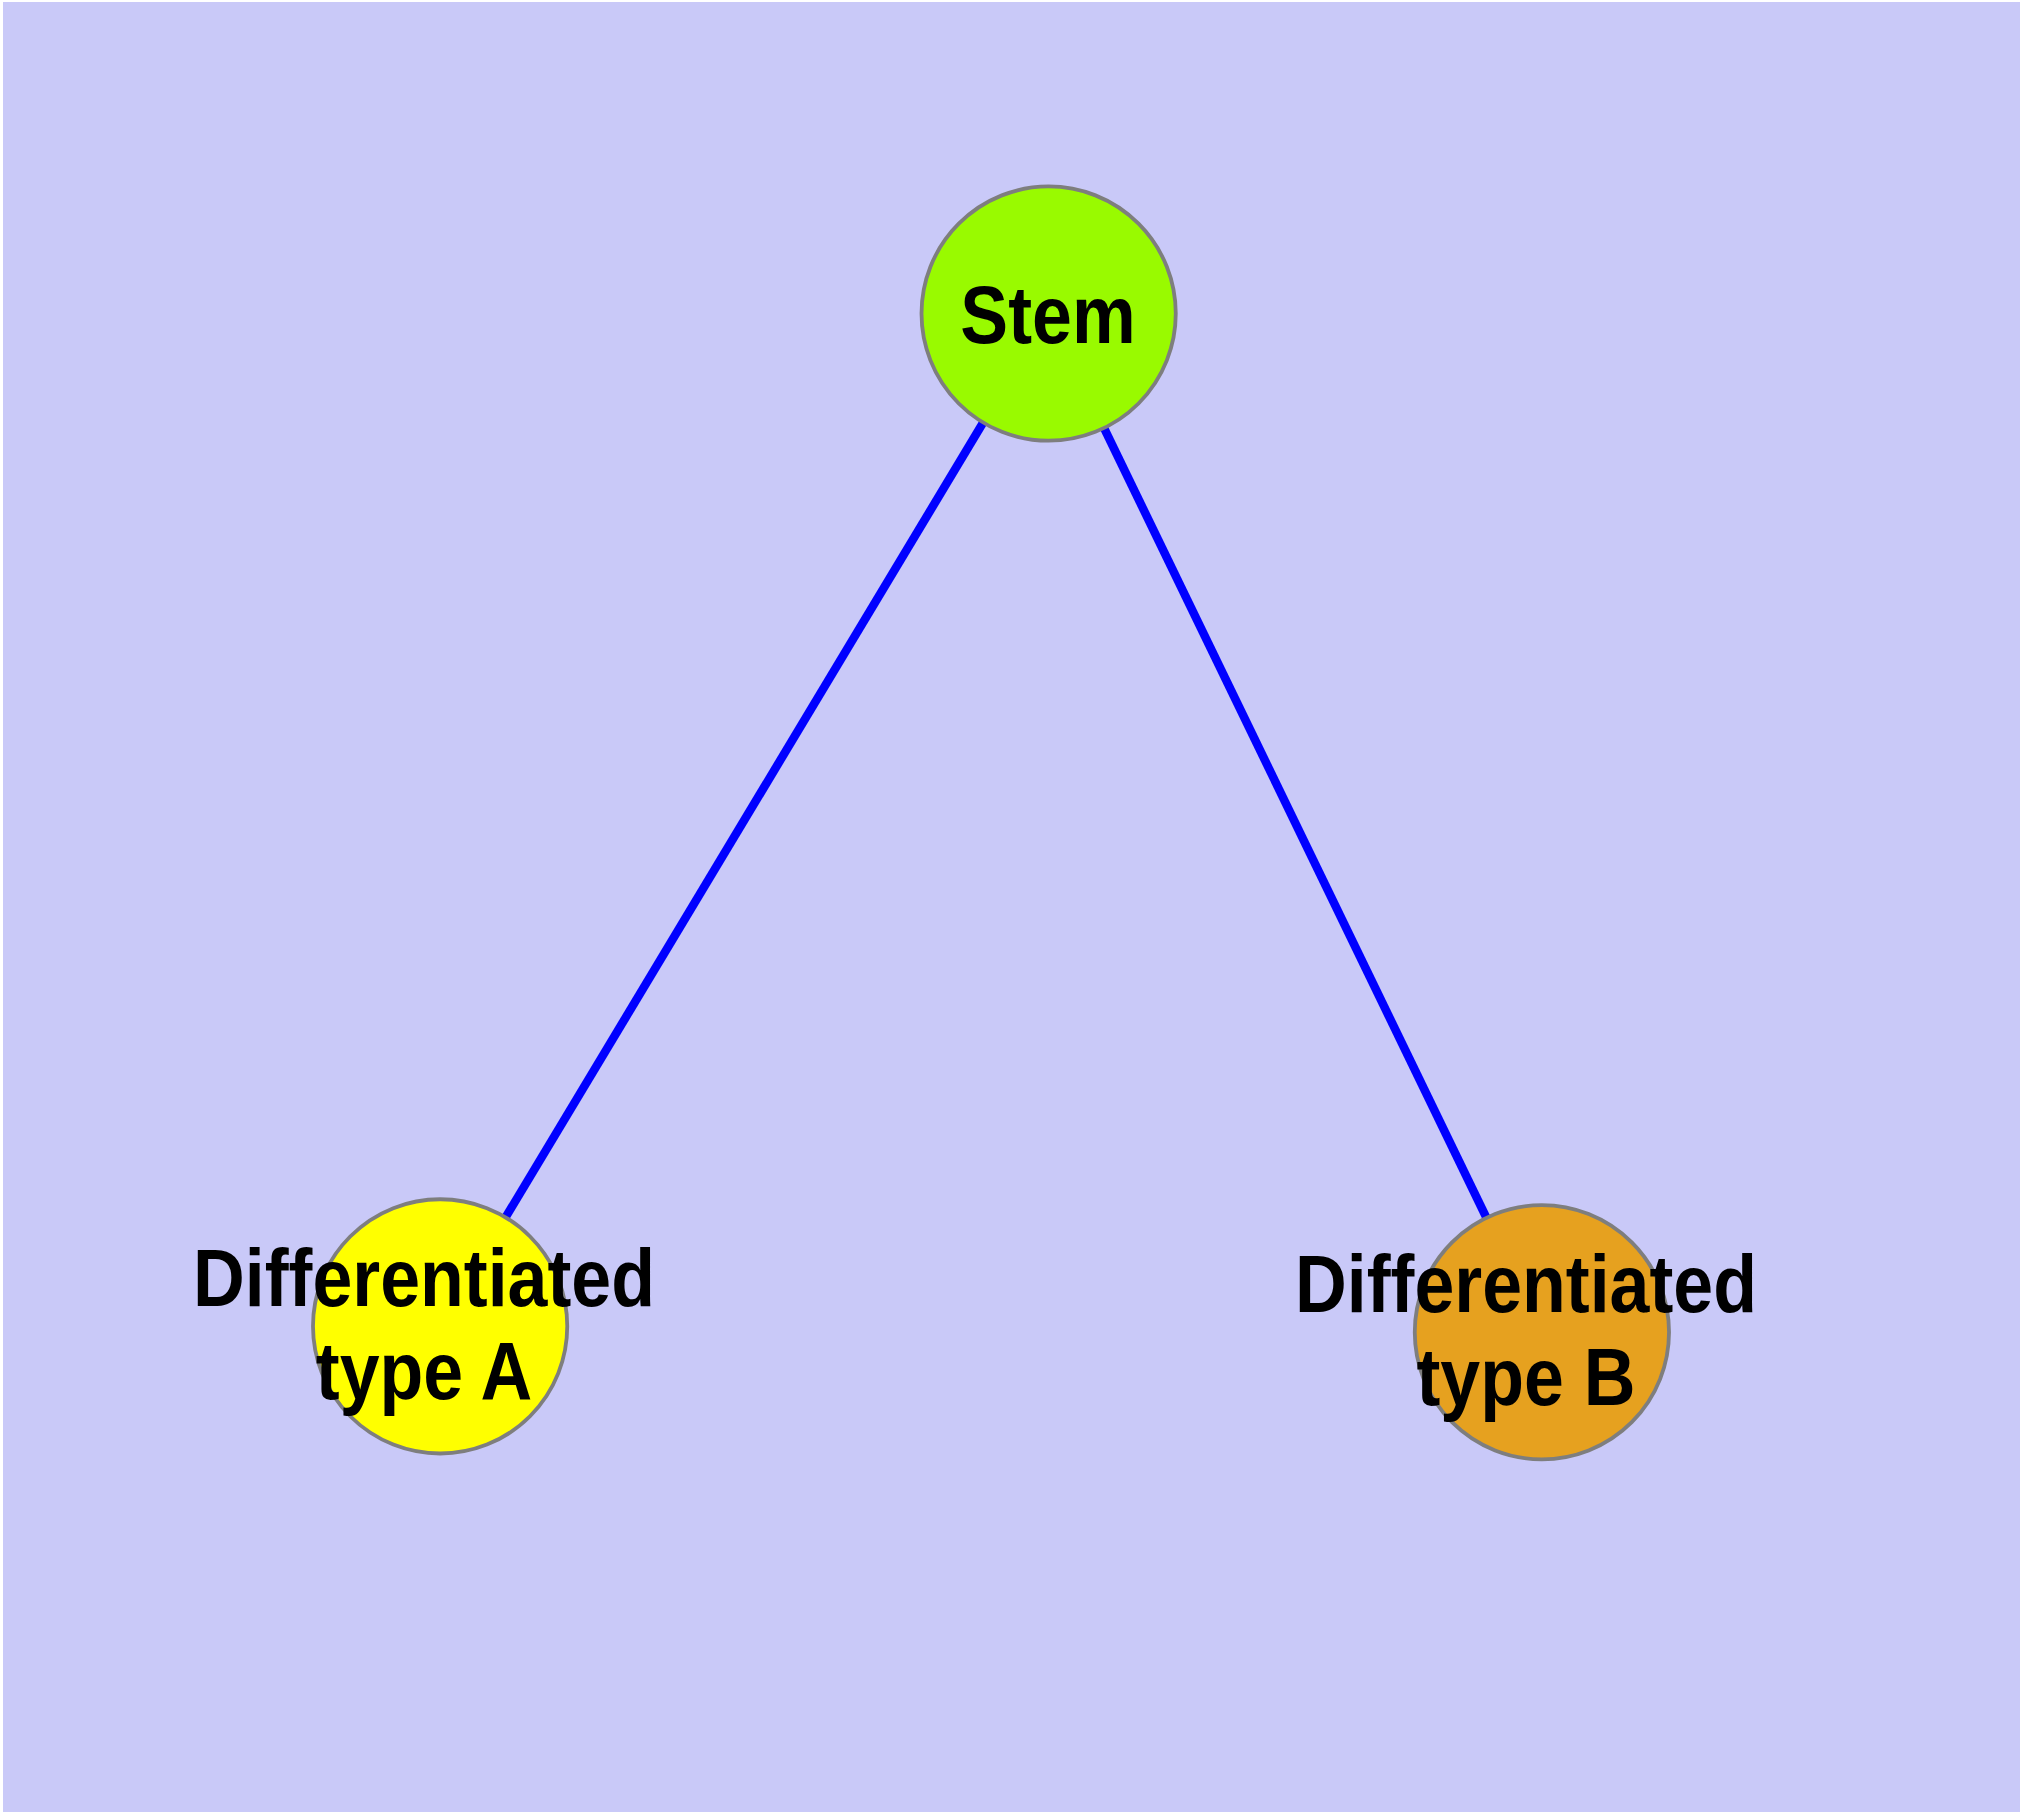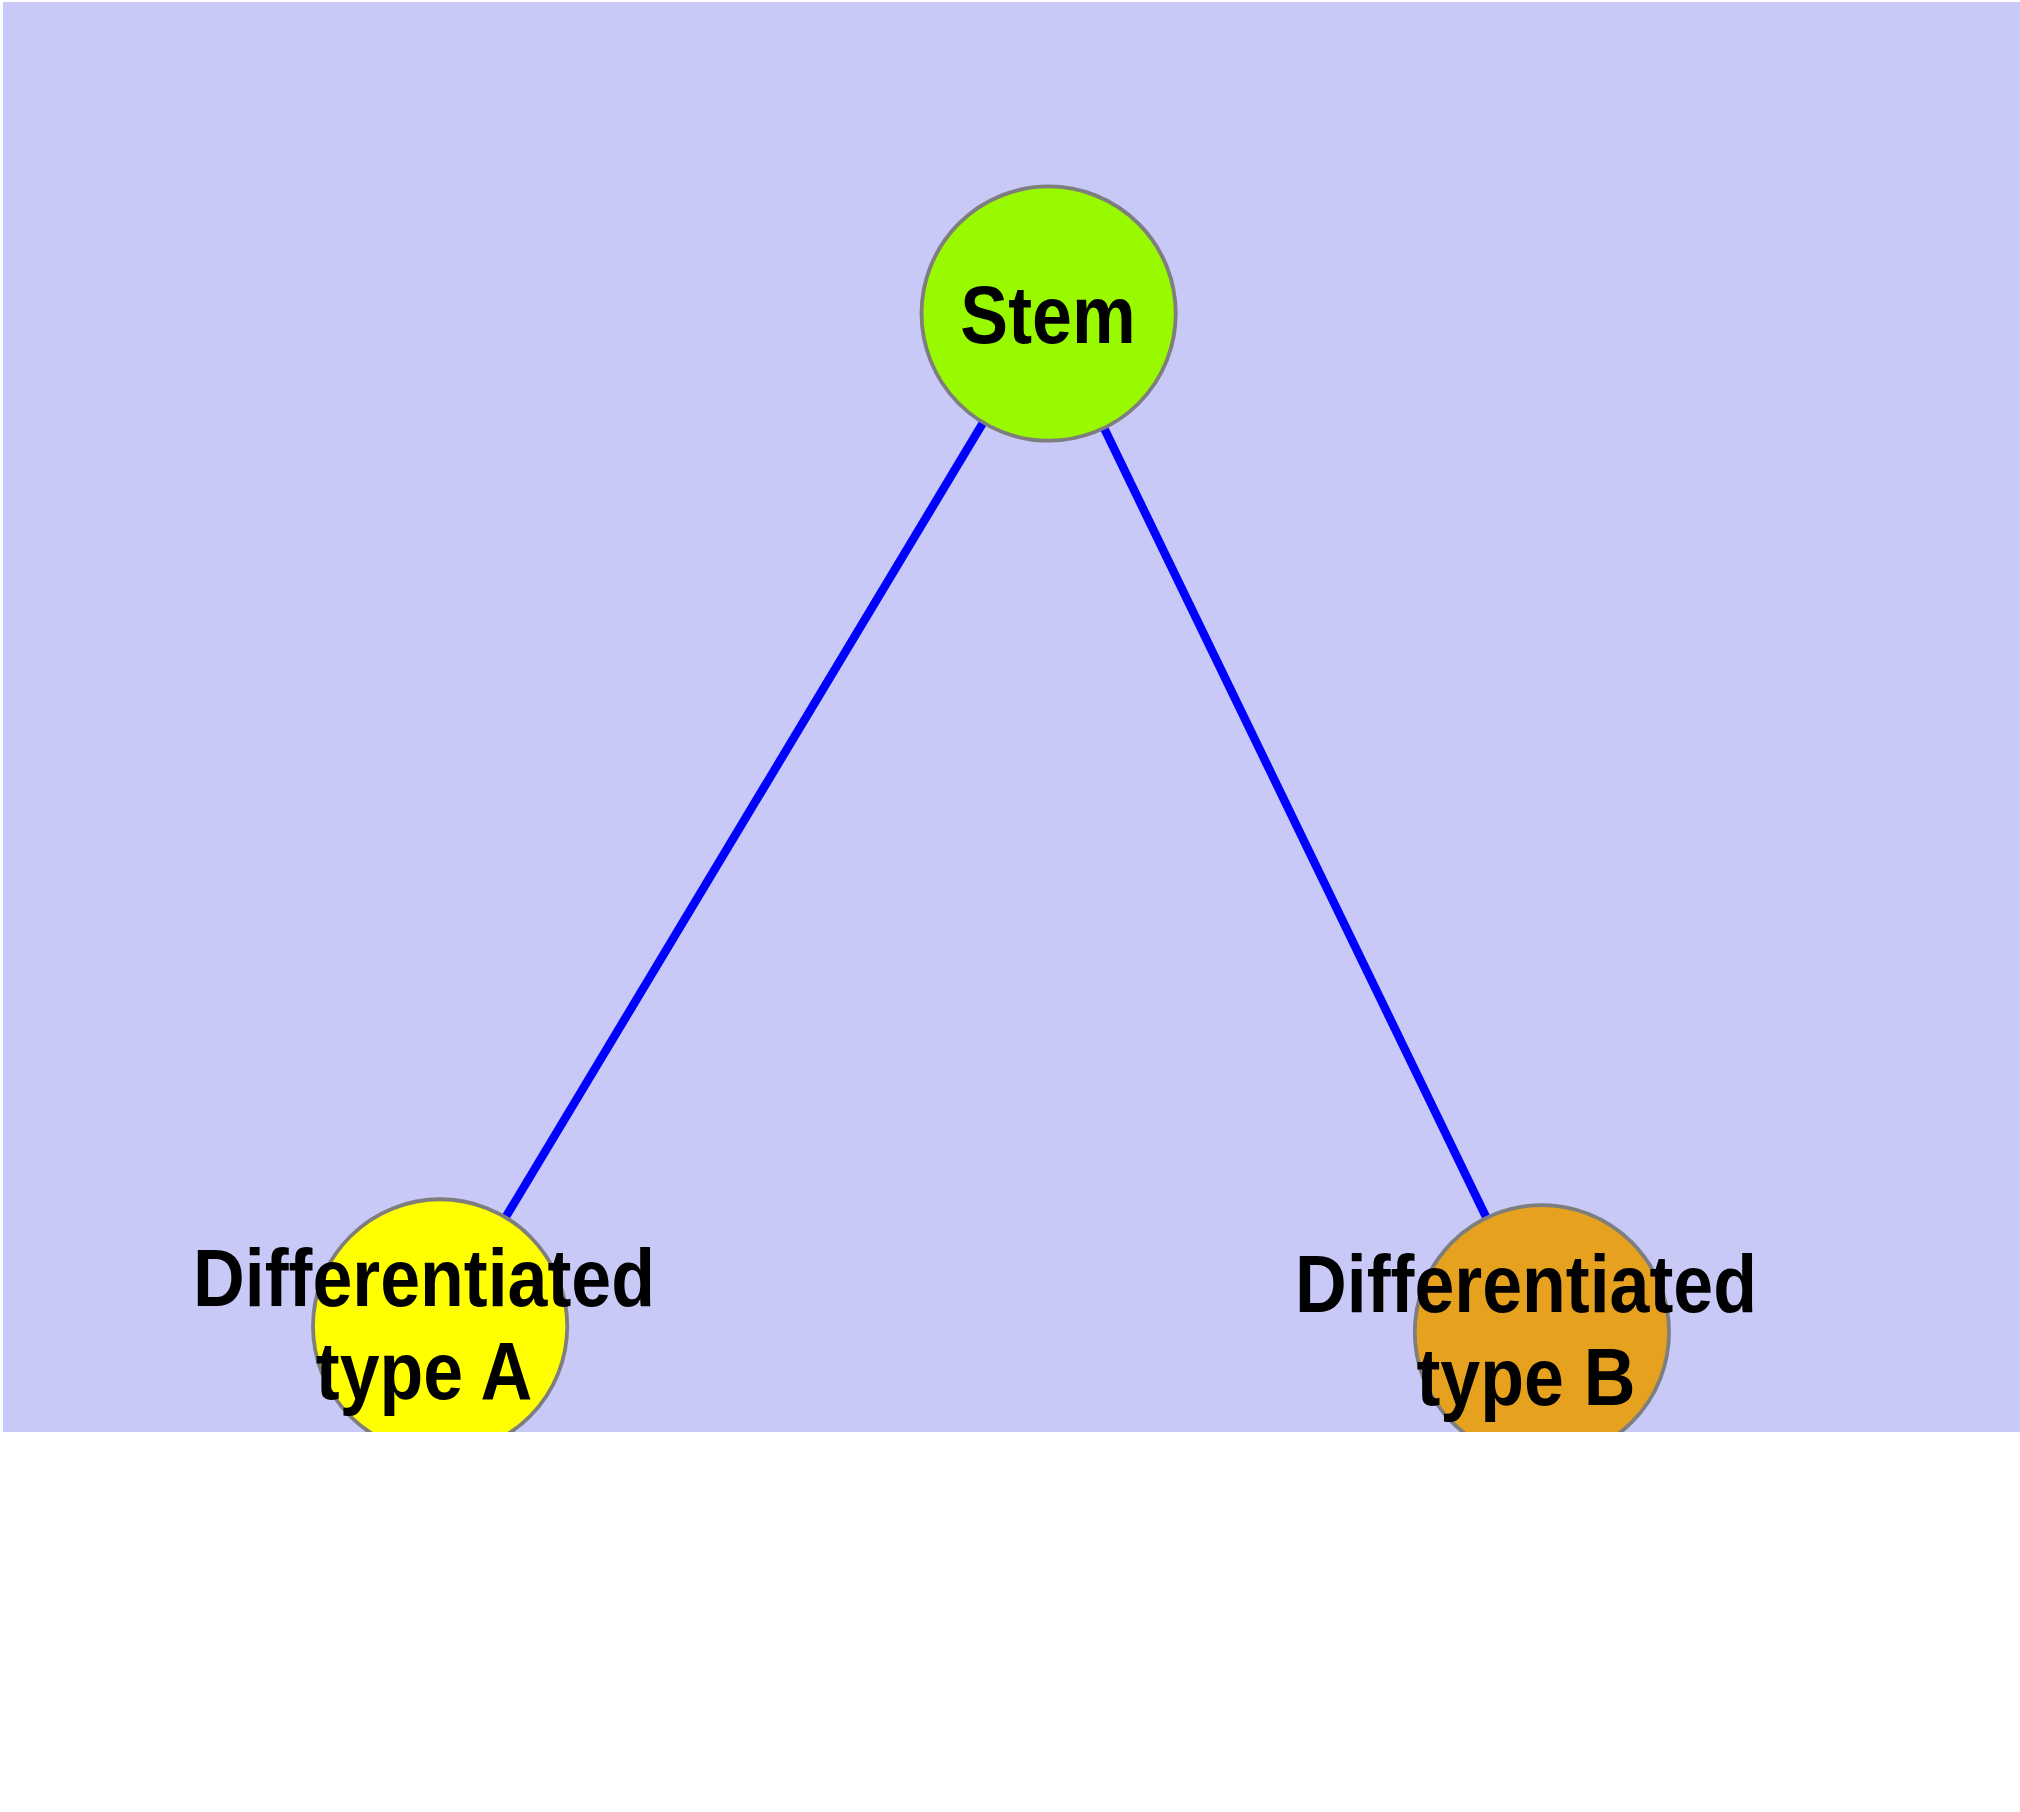--- a/index.html
+++ b/index.html
@@ -7,21 +7,21 @@
     padding: 0;
   }
   body {
     width: 2021px;
     height: 1812px;
     overflow: hidden;
   }
   .canvas {
     position: relative;
     width: 2021px;
-    height: 1432px;
+    height: 1812px;
     overflow: hidden;
     font-family: "Liberation Sans", "DejaVu Sans", sans-serif;
     background: #ffffff;
   }
   .plot-bg {
     position: absolute;
     left: 2.5px;
     top: 1.7px;
     right: 0;
     bottom: 0;

